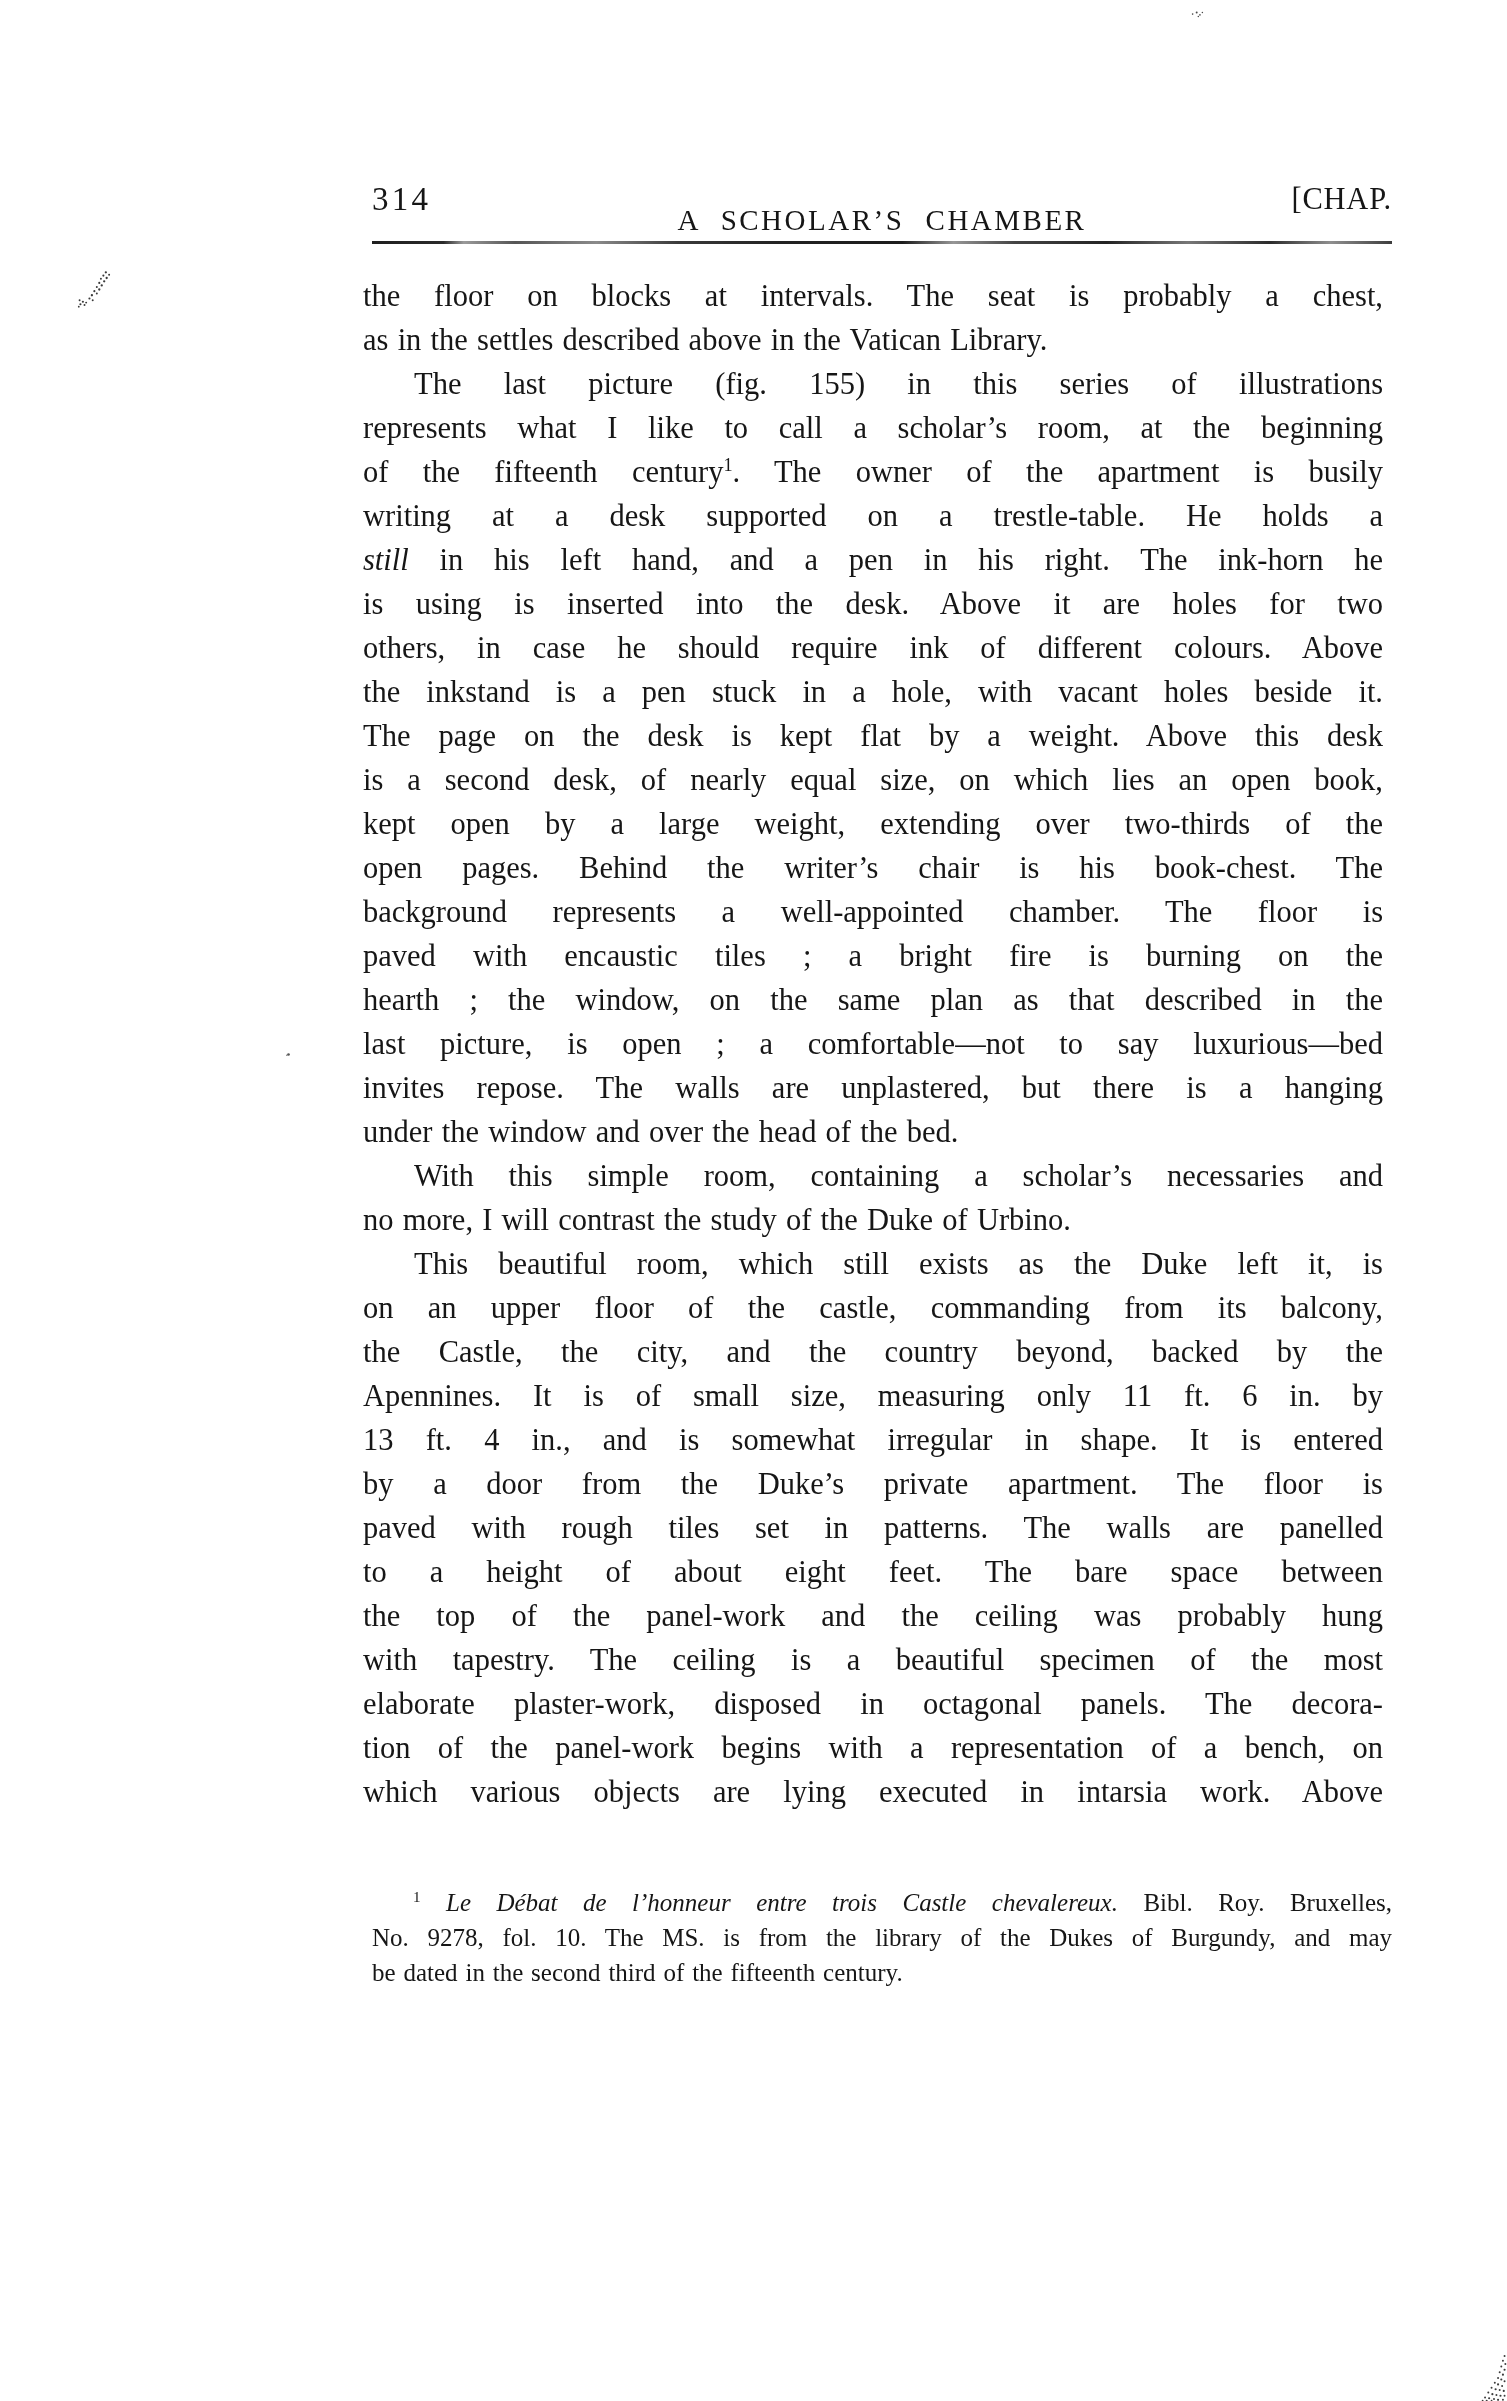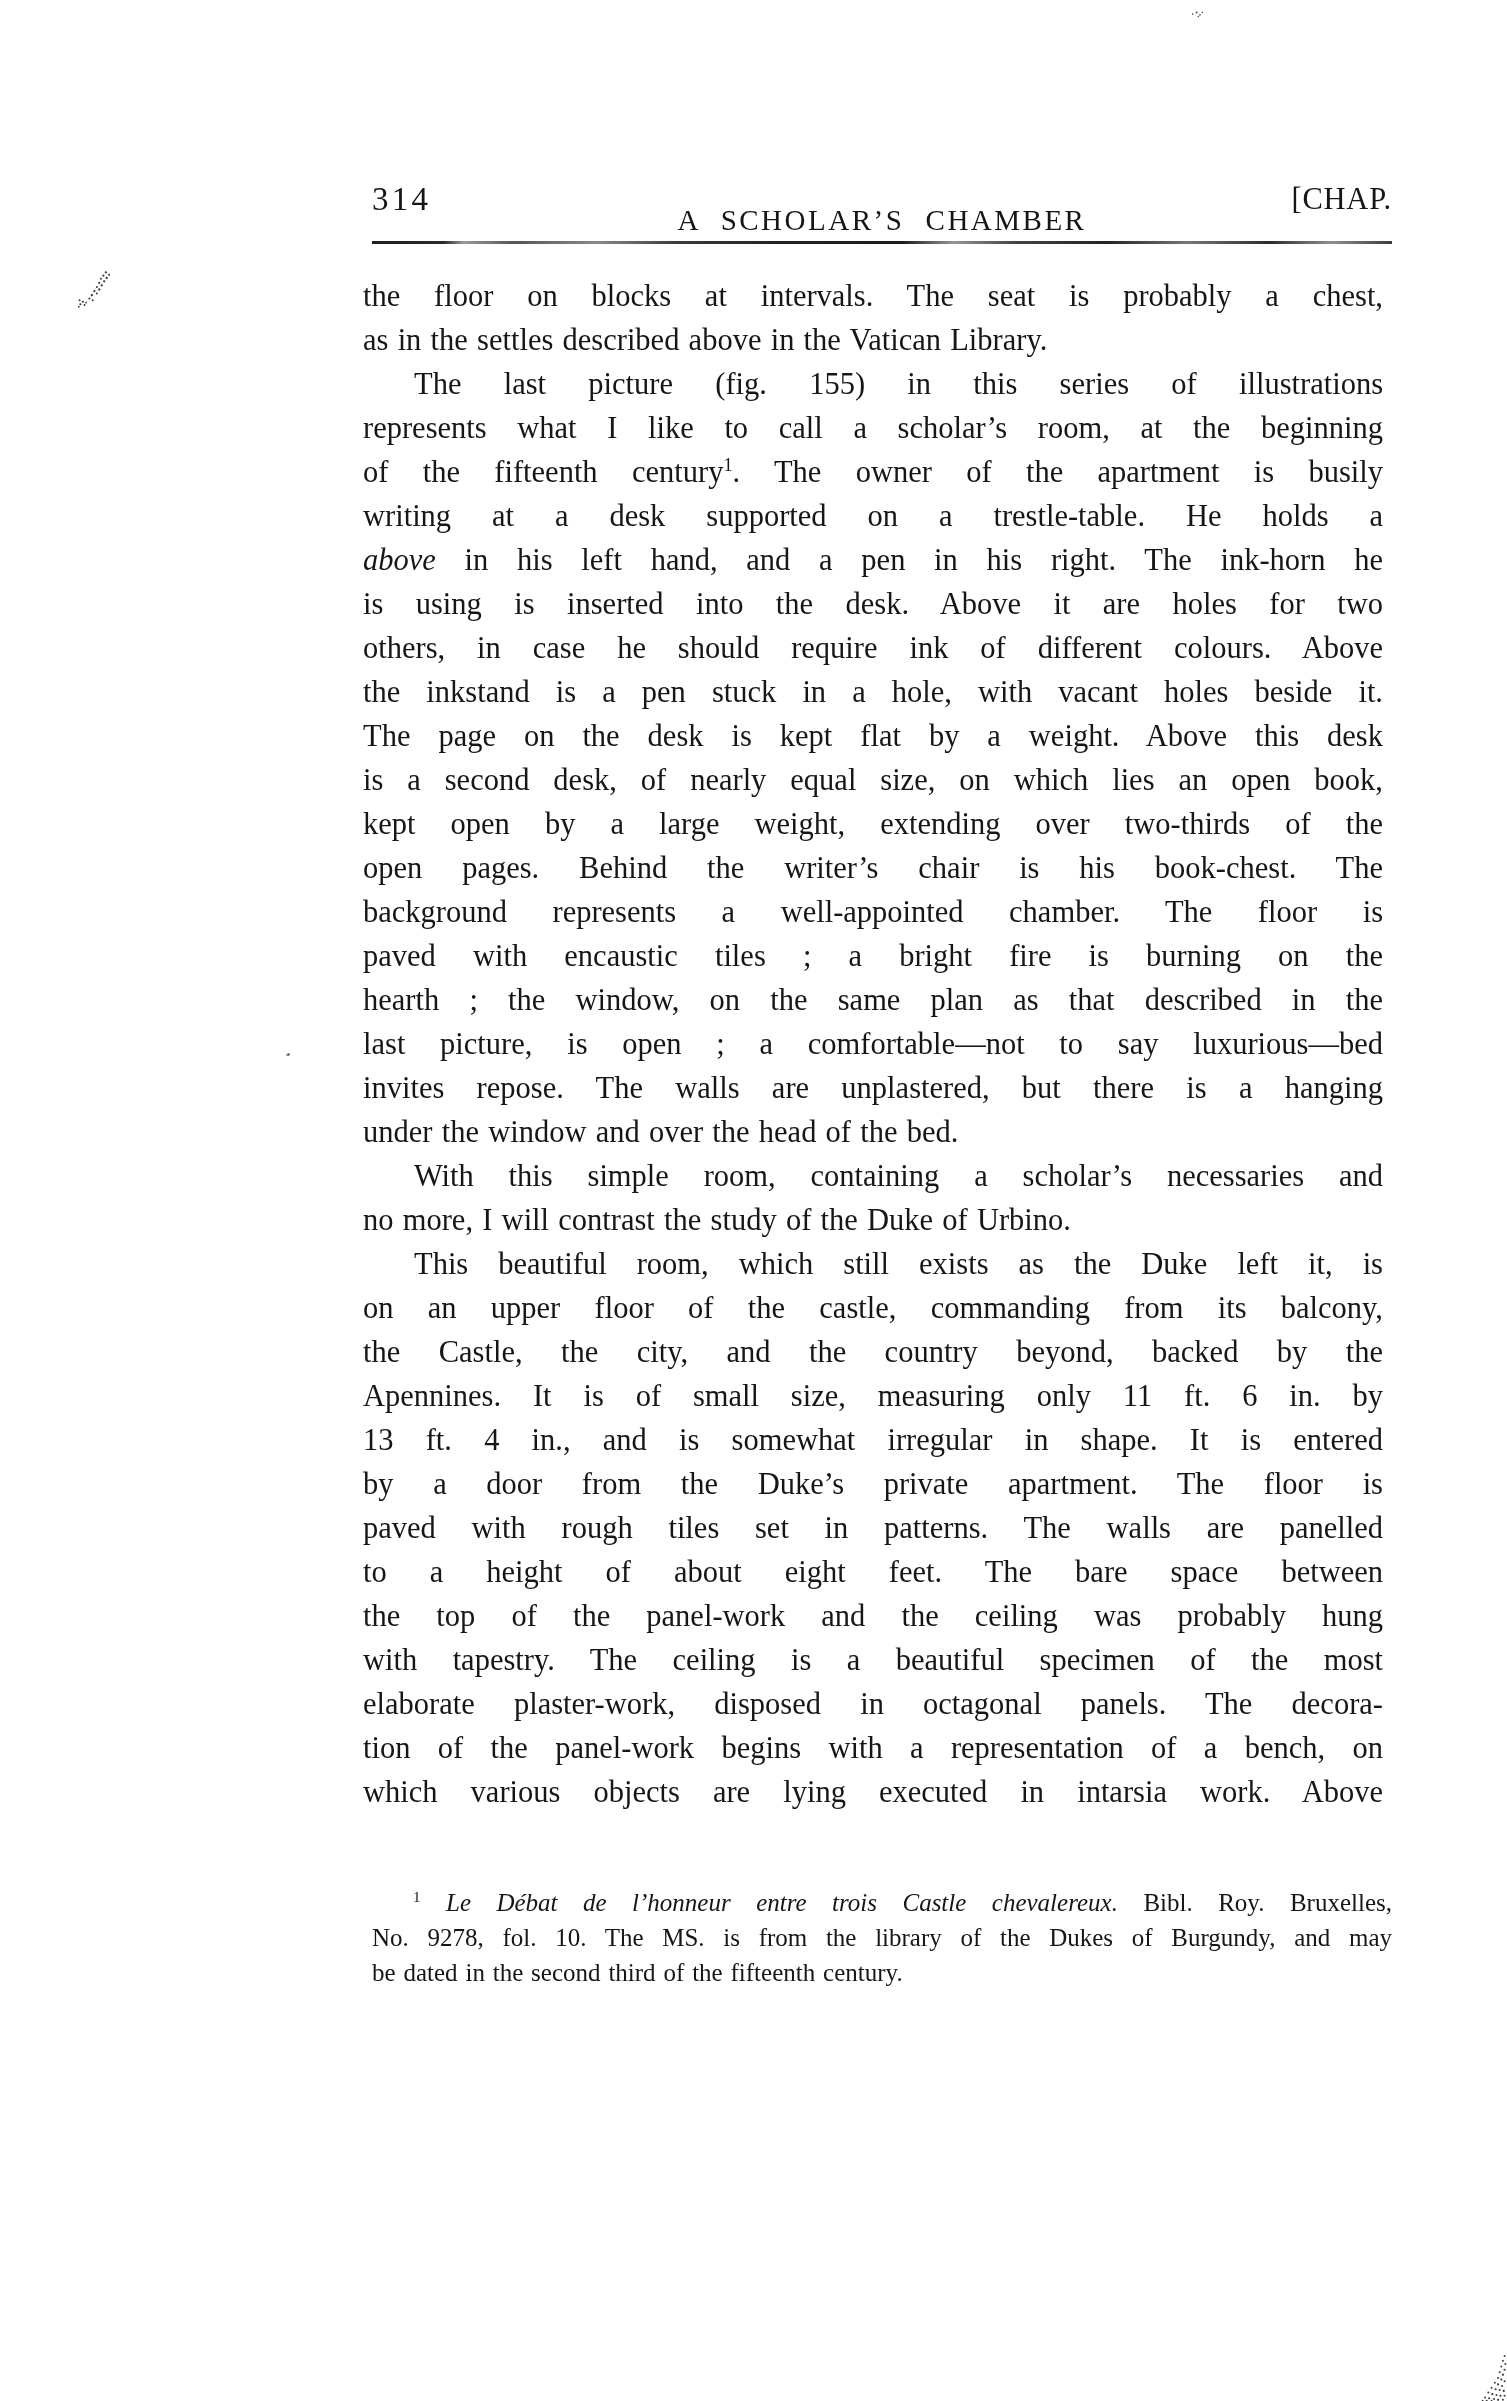--- a/index.html
+++ b/index.html
@@ -61,21 +61,21 @@
     <div id="header-rule"></div>
   </div>
 
   <div id="body-text">
       <div class="tline"><span>the floor on blocks at intervals.  The seat is probably a chest,</span></div>
       <div class="tline endline"><span>as in the settles described above in the Vatican Library.</span></div>
       <div class="tline indent"><span>The last picture (fig. 155) in this series of illustrations</span></div>
       <div class="tline"><span>represents what I like to call a scholar’s room, at the beginning</span></div>
       <div class="tline"><span>of the fifteenth century</span><span class="sup">1</span><span>.  The owner of the apartment is busily</span></div>
       <div class="tline"><span>writing at a desk supported on a trestle-table.  He holds a</span></div>
-      <div class="tline"><span class="it">above</span><span> in his left hand, and a pen in his right.  The ink-horn he</span></div>
+      <div class="tline"><span class="it">still</span><span> in his left hand, and a pen in his right.  The ink-horn he</span></div>
       <div class="tline"><span>is using is inserted into the desk.  Above it are holes for two</span></div>
       <div class="tline"><span>others, in case he should require ink of different colours.  Above</span></div>
       <div class="tline"><span>the inkstand is a pen stuck in a hole, with vacant holes beside it.</span></div>
       <div class="tline"><span>The page on the desk is kept flat by a weight.  Above this desk</span></div>
       <div class="tline"><span>is a second desk, of nearly equal size, on which lies an open book,</span></div>
       <div class="tline"><span>kept open by a large weight, extending over two-thirds of the</span></div>
       <div class="tline"><span>open pages.  Behind the writer’s chair is his book-chest.  The</span></div>
       <div class="tline"><span>background represents a well-appointed chamber.  The floor is</span></div>
       <div class="tline"><span>paved with encaustic tiles ; a bright fire is burning on the</span></div>
       <div class="tline"><span>hearth ; the window, on the same plan as that described in the</span></div>

